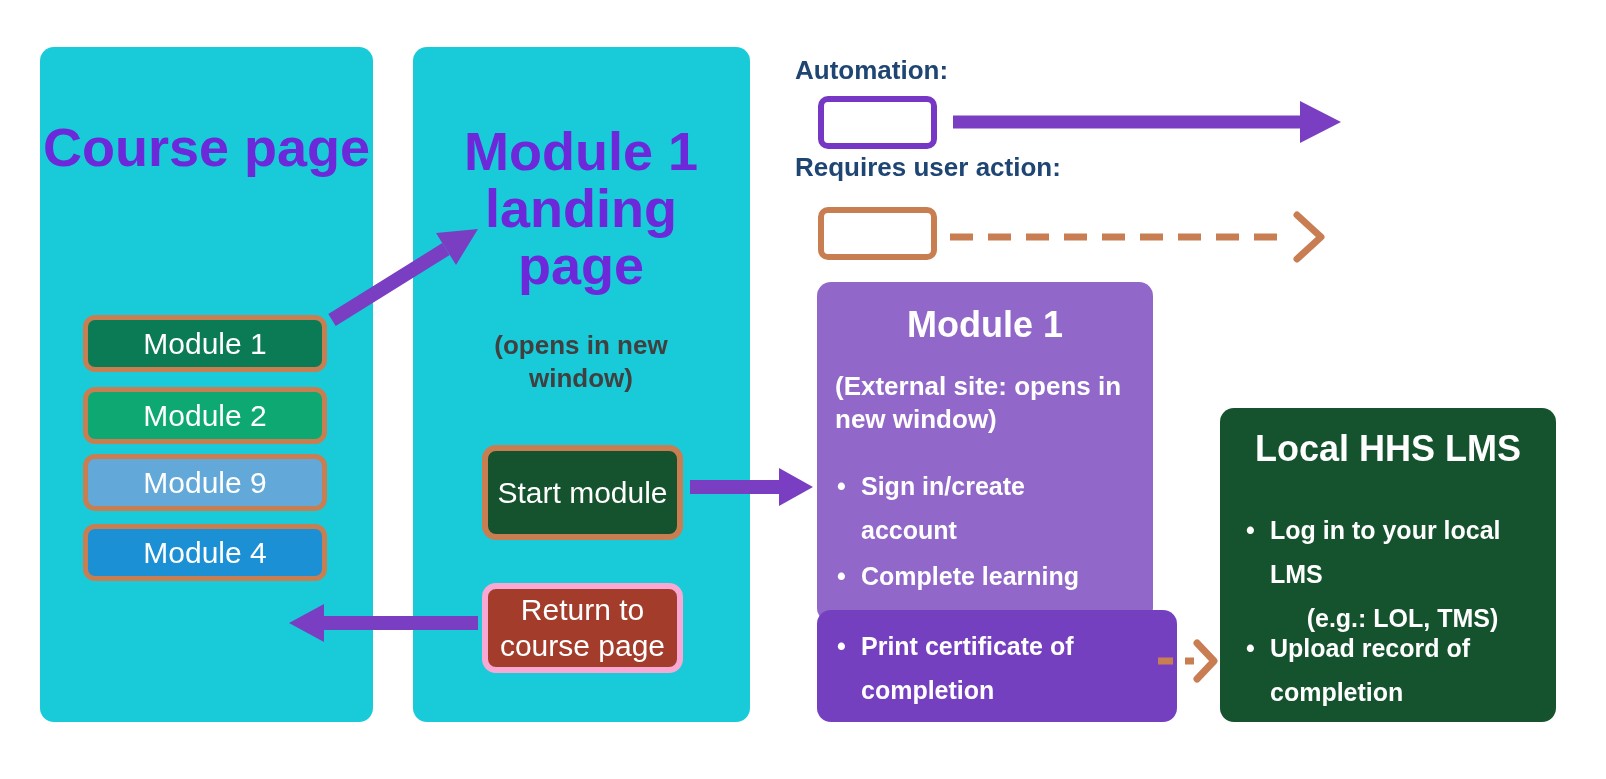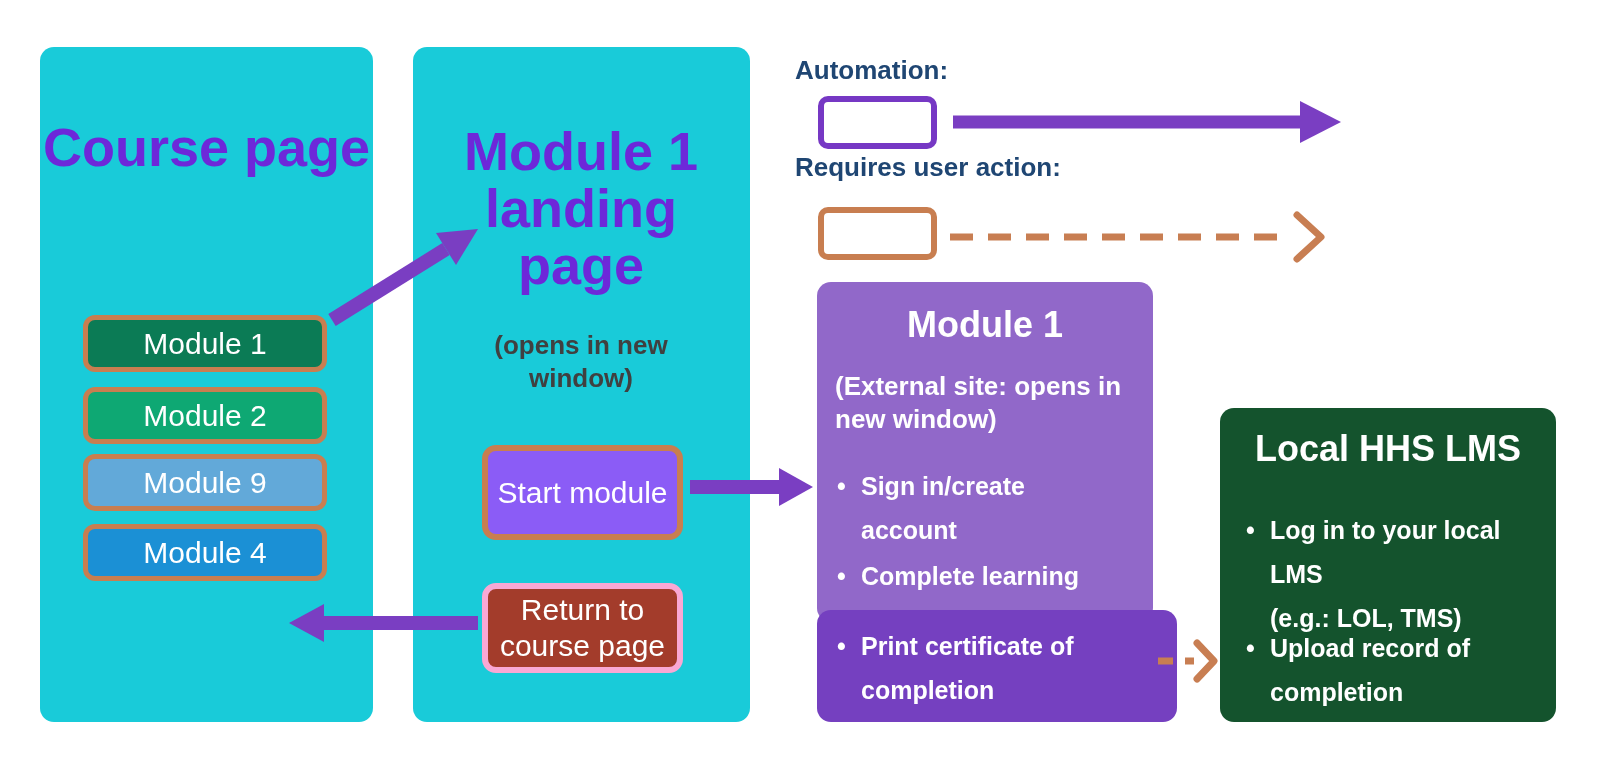--- a/index.html
+++ b/index.html
@@ -21,21 +21,21 @@
            justify-content:center;text-align:center;cursor:pointer;}
 
   .legend-label{position:absolute;font-weight:bold;font-size:26px;color:#1F4673;}
   .legend-box{position:absolute;width:119px;height:53px;box-sizing:border-box;
               border-radius:10px;background:#fff;}
 
   .rpanel-title{position:absolute;width:100%;text-align:center;font-weight:bold;color:#fff;font-size:36px;}
   .rpanel-sub{position:absolute;font-weight:bold;color:#fff;font-size:26px;line-height:33px;}
   .bullet{position:absolute;font-weight:bold;color:#fff;font-size:25px;line-height:44px;padding-left:26px;}
   .bullet::before{content:"\2022";position:absolute;left:2px;top:0;}
-  .bullet .note{display:block;}
+  .bullet .note{display:block;text-align:center;}
 
   svg.arrows{position:absolute;left:0;top:0;pointer-events:none;}
 </style>
 </head>
 <body>
 
 <div id="stage">
 
   <div class="panel cyan" style="left:40px;top:47px;width:333px;height:675px;">
     <div class="panel-title" style="top:72px;left:0;">Course page</div>
@@ -50,21 +50,21 @@
     <span>Module 9</span>
   </div>
   <div class="mod-btn" style="top:524px;background:#1B90D5;">
     <span>Module 4</span>
   </div>
 
   <div class="panel cyan" style="left:413px;top:47px;width:337px;height:675px;">
     <div class="panel-title" style="top:76px;left:48px;width:240px;">Module 1 landing page</div>
     <div class="panel-sub" style="top:282px;left:48px;width:240px;">(opens in new window)</div>
   </div>
-  <div class="big-btn" style="top:445px;height:95px;background:#8b5cf6;border:6px solid #C87E50;">
+  <div class="big-btn" style="top:445px;height:95px;background:#14532d;border:6px solid #C87E50;">
     <span>Start module</span>
   </div>
   <div class="big-btn" style="top:583px;height:90px;background:#A33C2B;border:6px solid #f9a8d4;">
     <span style="width:175px;">Return to course page</span>
   </div>
 
   <div class="legend-label" style="left:795px;top:55px;">Automation:</div>
   <div class="legend-box" style="left:818px;top:96px;border:6px solid #7638C4;"></div>
 
   <div class="legend-label" style="left:795px;top:152px;">Requires user action:</div>

